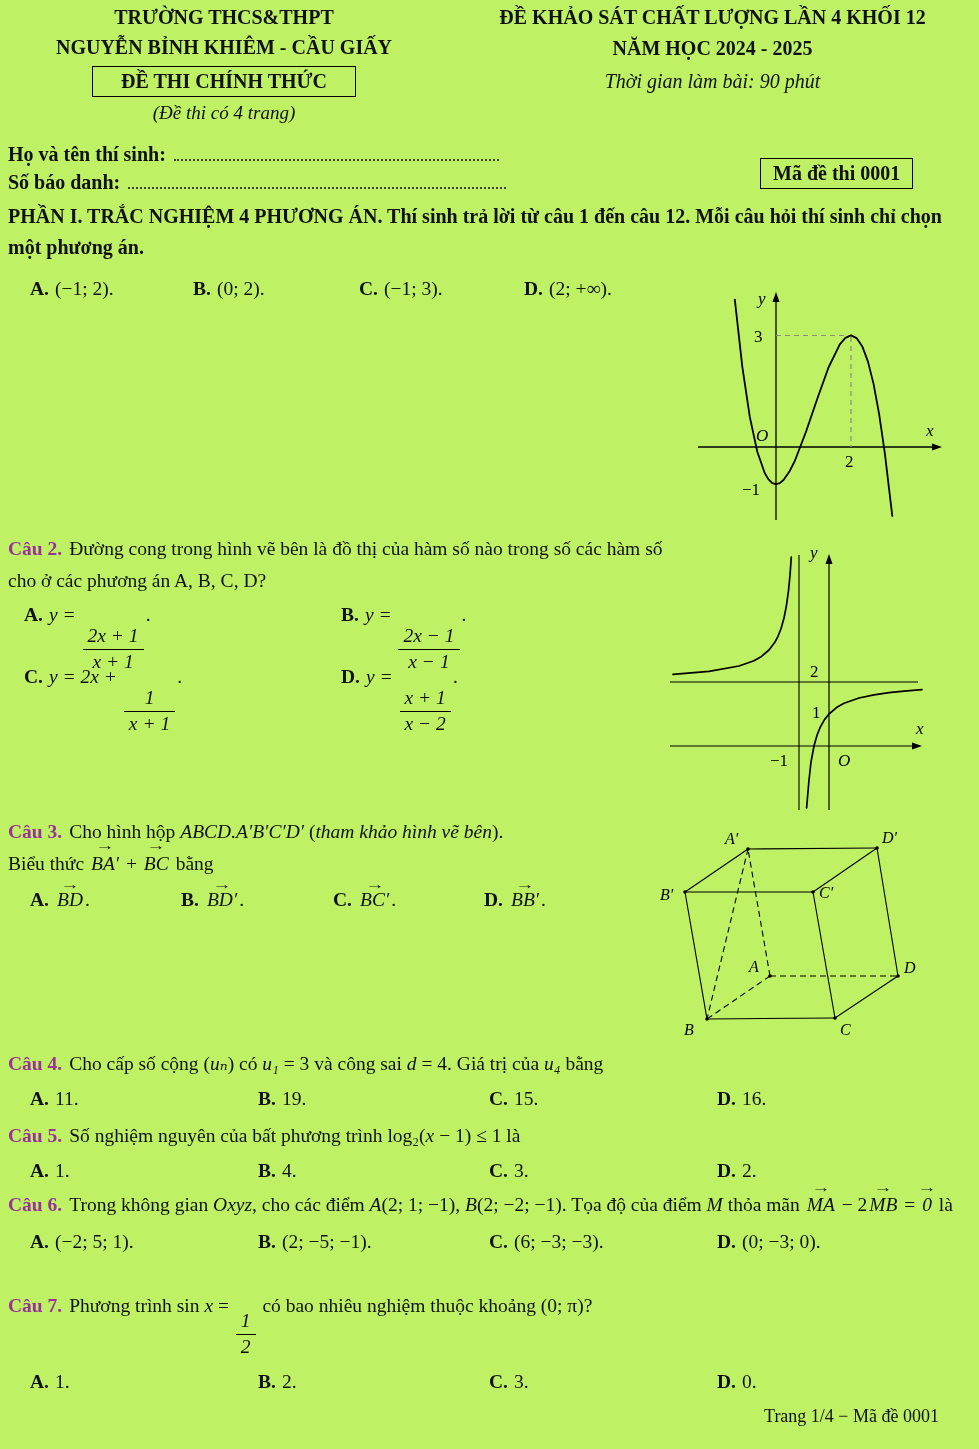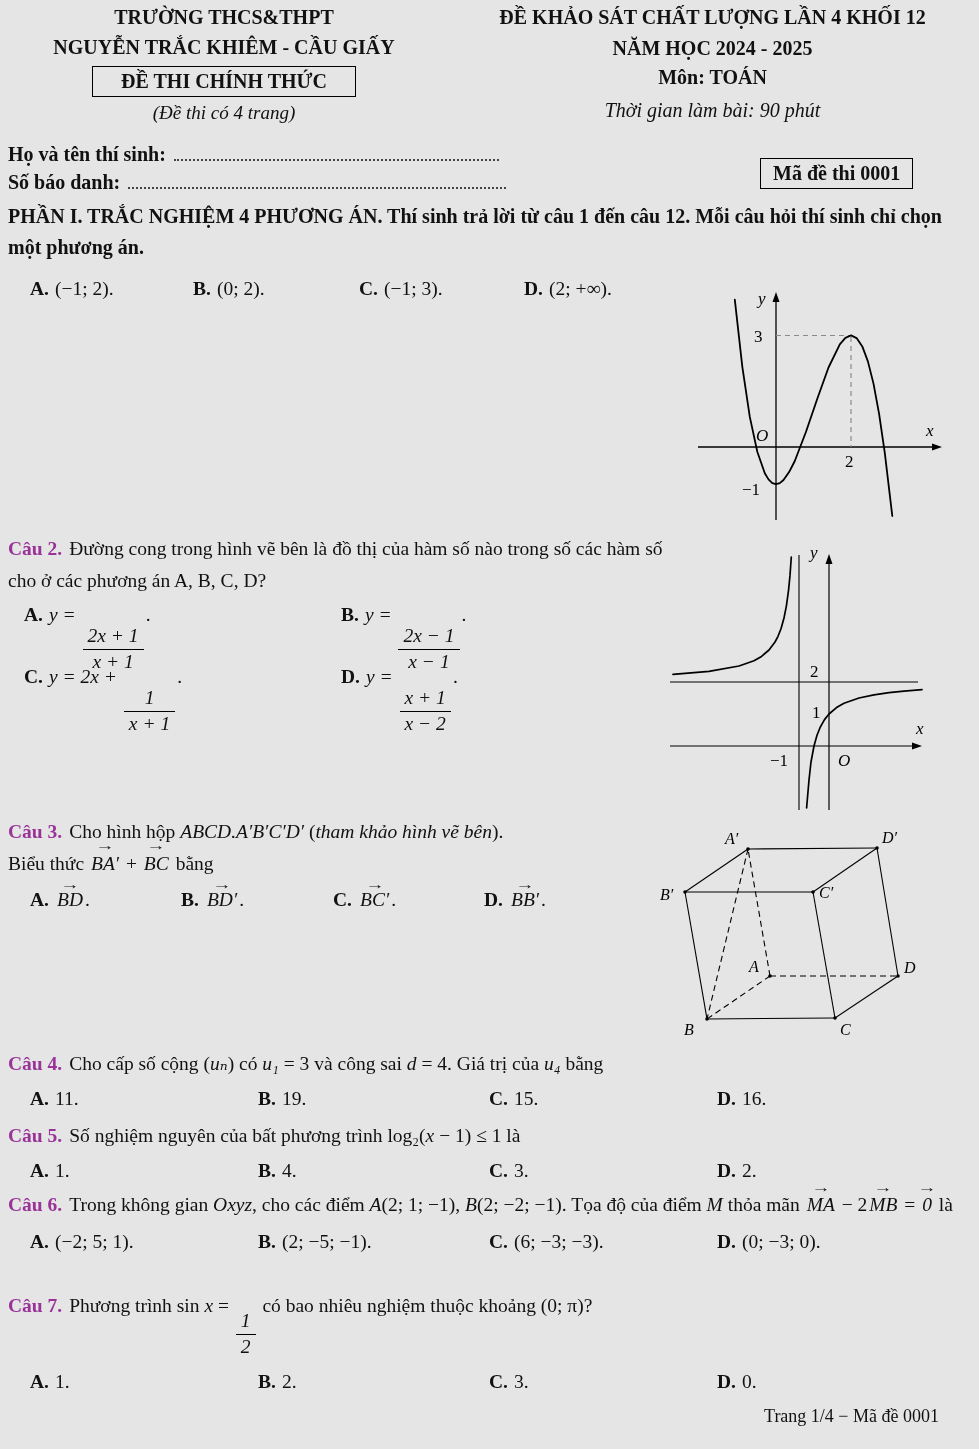--- a/index.html
+++ b/index.html
@@ -1,17 +1,17 @@
 <!DOCTYPE html>
 <html><head>
 <meta charset="utf-8">
 <style>
   * { margin:0; padding:0; box-sizing:border-box; }
   body { background:#fff; font-family:"Liberation Serif","DejaVu Serif",serif; color:#111; }
-  .page { position:relative; width:979px; height:1449px; background:#e5e5e5; overflow:hidden; }
+  .page { position:relative; width:979px; height:1449px; background:#bef264; overflow:hidden; }
 
   .h-bold { font-weight:bold; font-size:20px; }
   .head-left { position:absolute; left:0; top:6px; width:448px; text-align:center; }
   .head-left .l2 { margin-top:7px; white-space:nowrap; }
   .official-box { display:inline-block; border:1.4px solid #000; padding:3px 28px; margin-top:7px; font-weight:bold; font-size:20px; }
   .pages-note { margin-top:5px; font-style:italic; font-size:19px; }
   .head-right { position:absolute; left:446px; top:6px; width:533px; text-align:center; }
   .head-right .r1 { white-space:nowrap; }
   .head-right .r2 { margin-top:8px; }
   .head-right .r3 { margin-top:6px; }
@@ -82,29 +82,28 @@
 
   .footer { position:absolute; right:40px; top:1406px; font-size:18px; }
 </style>
 </head>
 <body>
 
 <div class="page">
 
   <div class="head-left">
     <div class="h-bold l1">TRƯỜNG THCS&amp;THPT</div>
-    <div class="h-bold l2">NGUYỄN TRẮC KHIÊM - CẦU GIẤY</div>
+    <div class="h-bold l2">NGUYỄN BỈNH KHIÊM - CẦU GIẤY</div>
     <div><span class="official-box">ĐỀ THI CHÍNH THỨC</span></div>
     <div class="pages-note">(Đề thi có 4 trang)</div>
   </div>
 
   <div class="head-right">
     <div class="h-bold r1">ĐỀ KHẢO SÁT CHẤT LƯỢNG LẦN 4 KHỐI 12</div>
     <div class="h-bold r2">NĂM HỌC 2024 - 2025</div>
-    <div class="h-bold r3">Môn: TOÁN</div>
     <div class="r4">Thời gian làm bài: 90 phút</div>
   </div>
 
   <div class="student-line line-name">
     <span class="h-bold">Họ và tên thí sinh:</span><span class="dots dots-name"></span>
   </div>
   <div class="student-line line-id">
     <span class="h-bold">Số báo danh:</span><span class="dots dots-id"></span>
   </div>
   <div class="code-box">Mã đề thi 0001</div>

